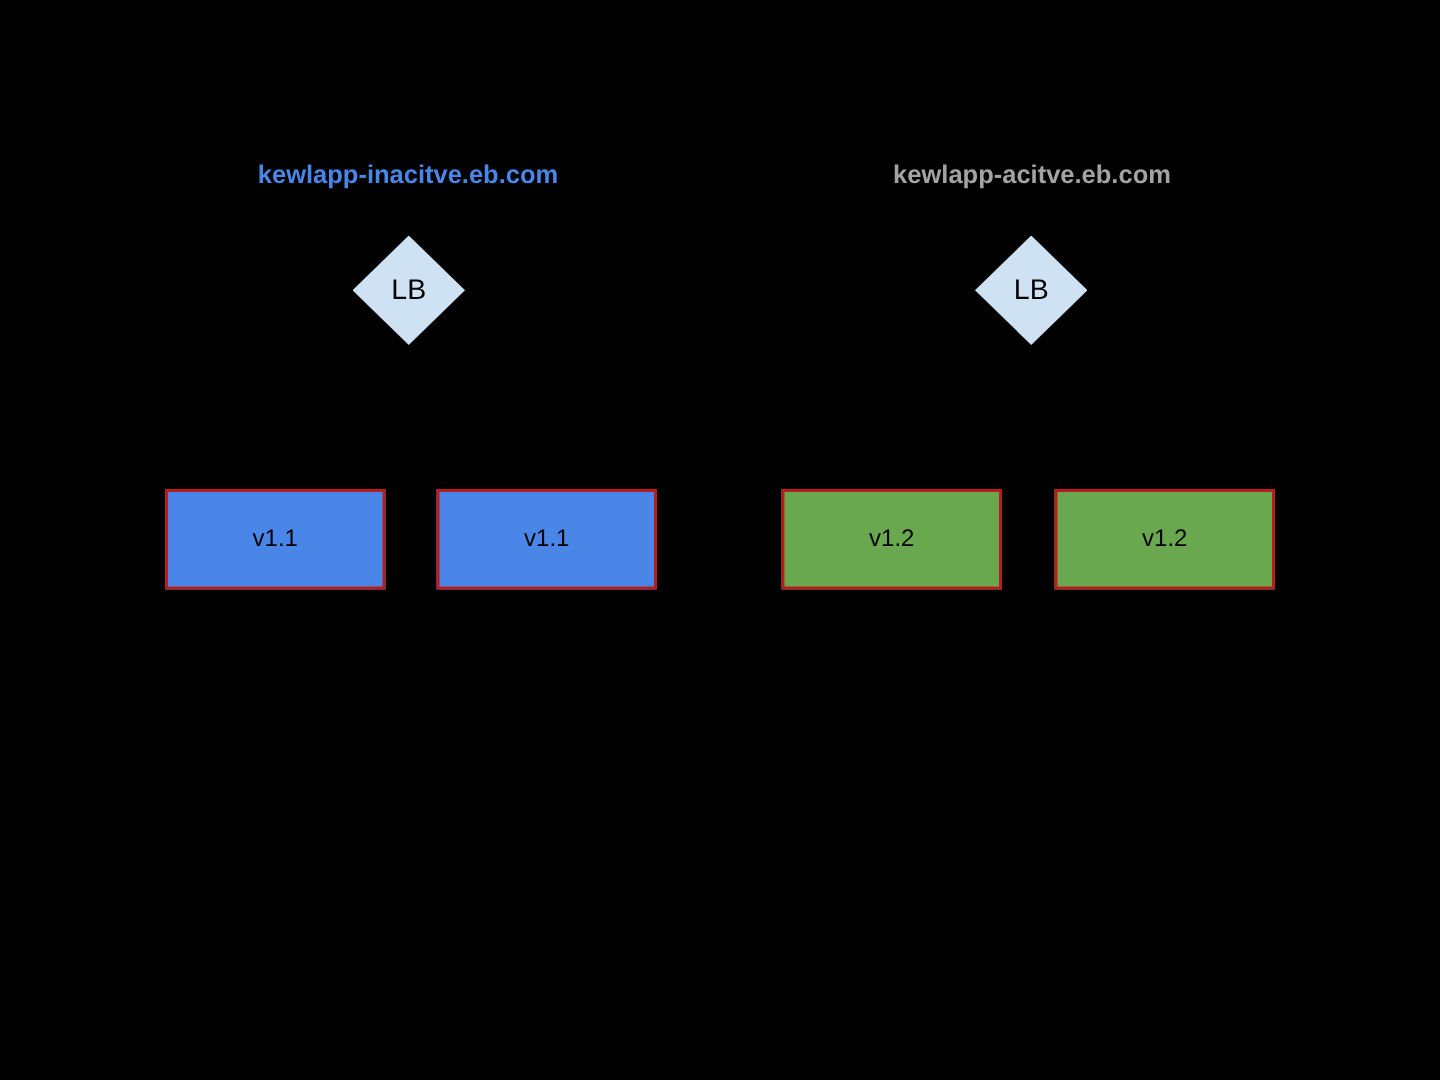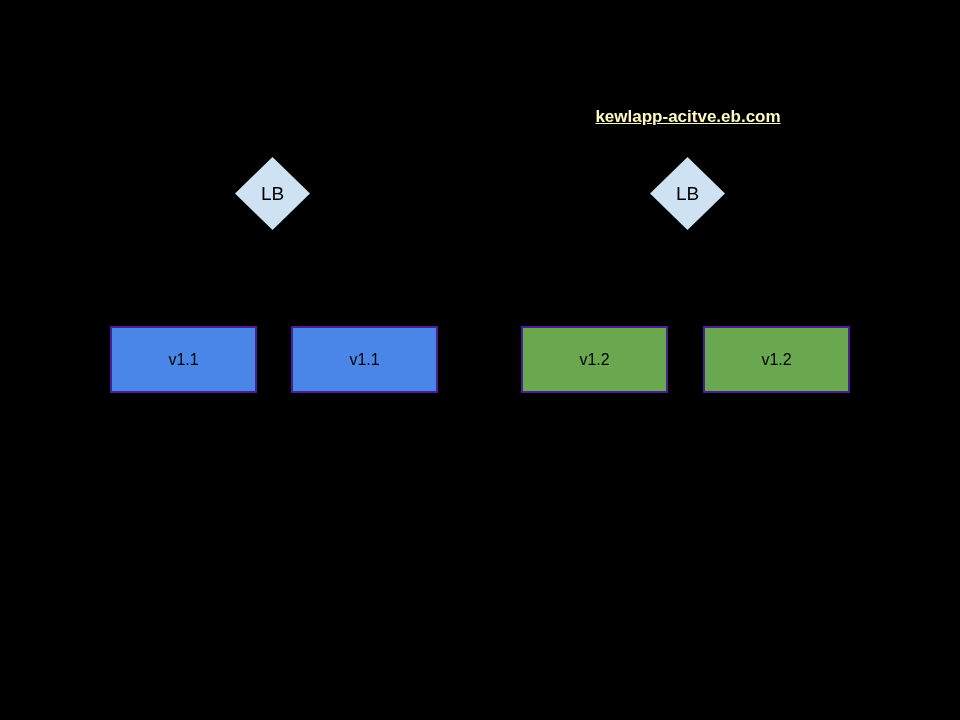--- a/index.html
+++ b/index.html
@@ -45,47 +45,48 @@
     line-height: 1;
     text-align: center;
   }
 
   .instance-box {
     position: absolute;
     top: 326px;
     width: 147px;
     height: 67px;
     box-sizing: border-box;
-    border: 2px solid #4c1d95;
+    border: 2px solid #b91c1c;
     display: flex;
     align-items: center;
     justify-content: center;
     font-size: 16px;
     color: #000000;
   }
   .box-0a { left: 110px; }
   .box-0b { left: 291px; }
   .box-1a { left: 521px; }
   .box-1b { left: 703px; }
 </style>
 </head>
 <body>
 
 <div id="canvas">
 
+  <div class="dns-label dns-0" style="color: rgb(74, 134, 232);">kewlapp-inacitve.eb.com</div>
 
   <div class="diamond diamond-0" style="background: rgb(207, 226, 243);">
     <span class="lb-text">LB</span>
   </div>
 
   <div class="instance-box box-0a" style="background: rgb(74, 134, 232);">v1.1</div>
 
   <div class="instance-box box-0b" style="background: rgb(74, 134, 232);">v1.1</div>
 
-  <div class="dns-label dns-1" style="color: #fef9c3; text-decoration: underline;">kewlapp-acitve.eb.com</div>
+  <div class="dns-label dns-1" style="color: #a3a3a3;">kewlapp-acitve.eb.com</div>
 
   <div class="diamond diamond-1" style="background: rgb(207, 226, 243);">
     <span class="lb-text">LB</span>
   </div>
 
   <div class="instance-box box-1a" style="background: rgb(106, 168, 79);">v1.2</div>
 
   <div class="instance-box box-1b" style="background: rgb(106, 168, 79);">v1.2</div>
 
 </div>

